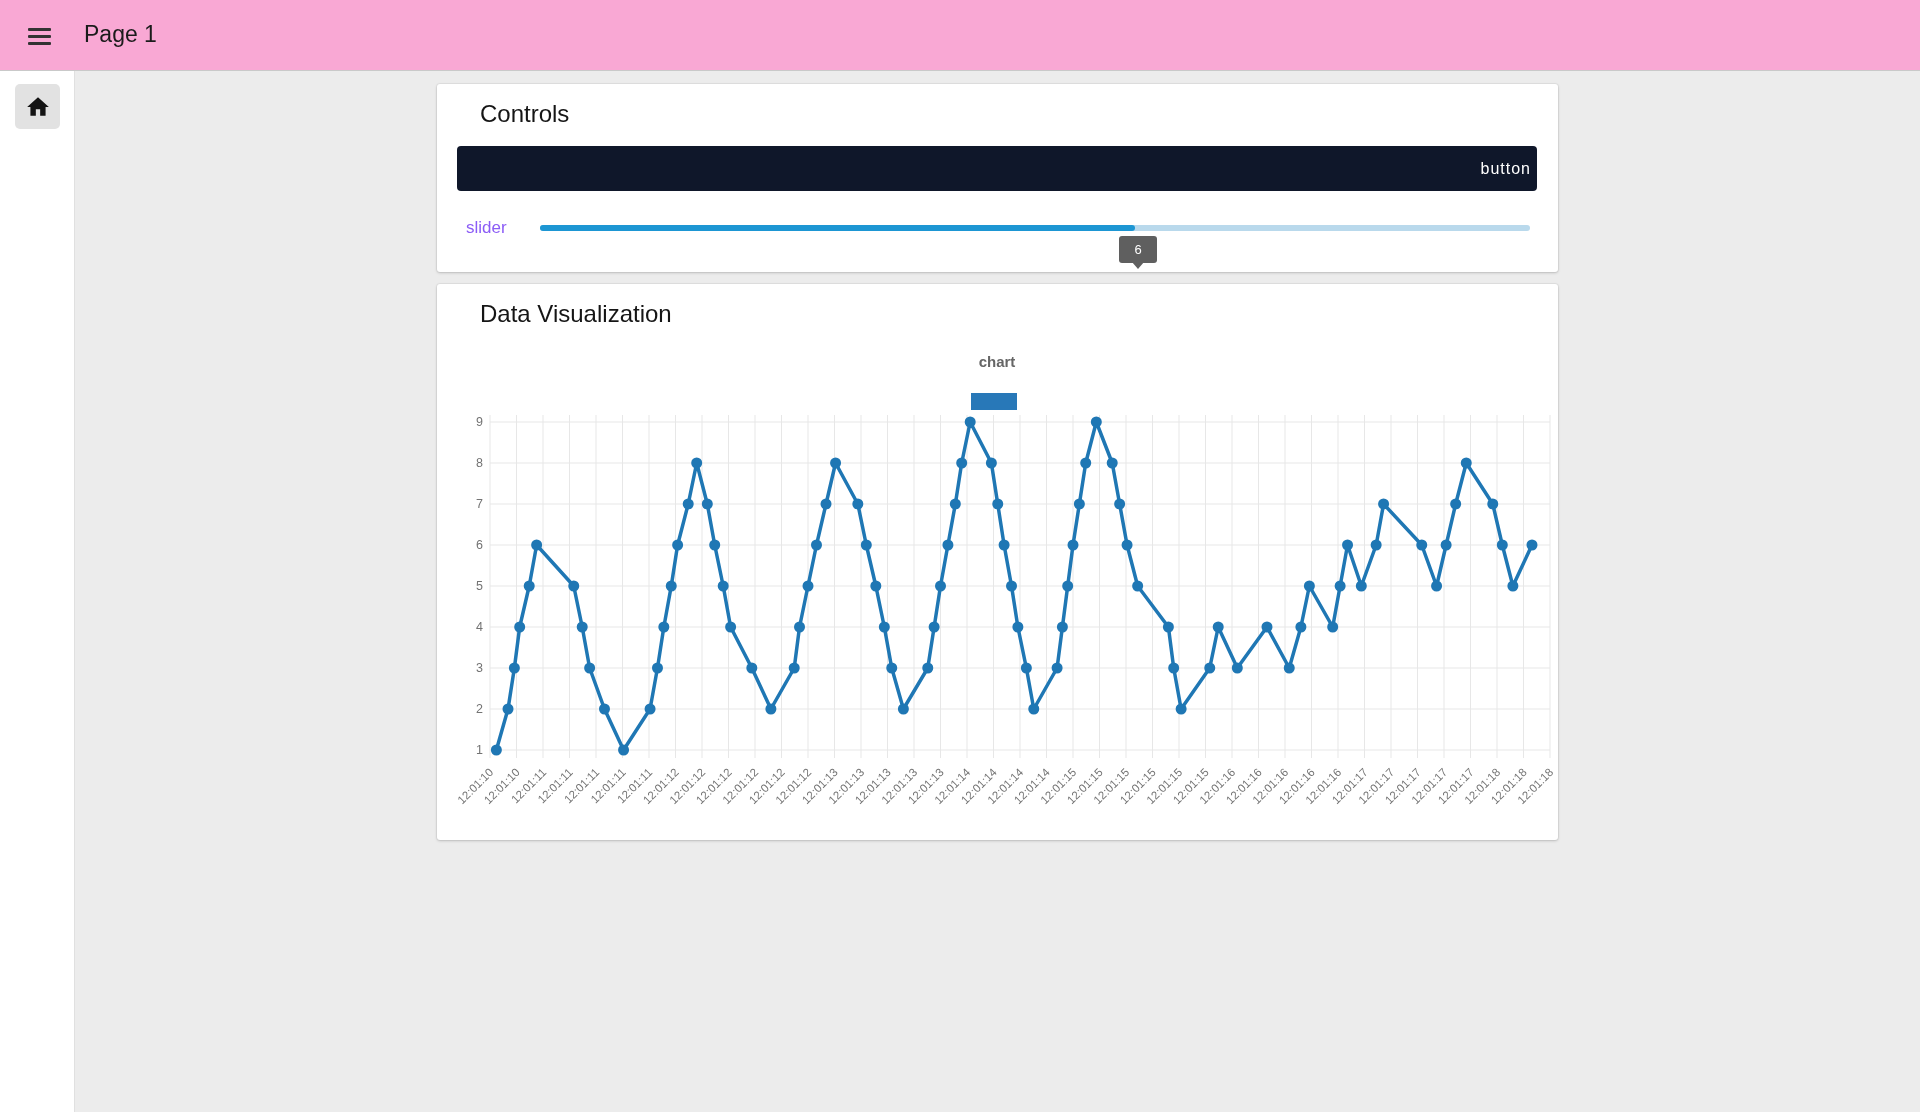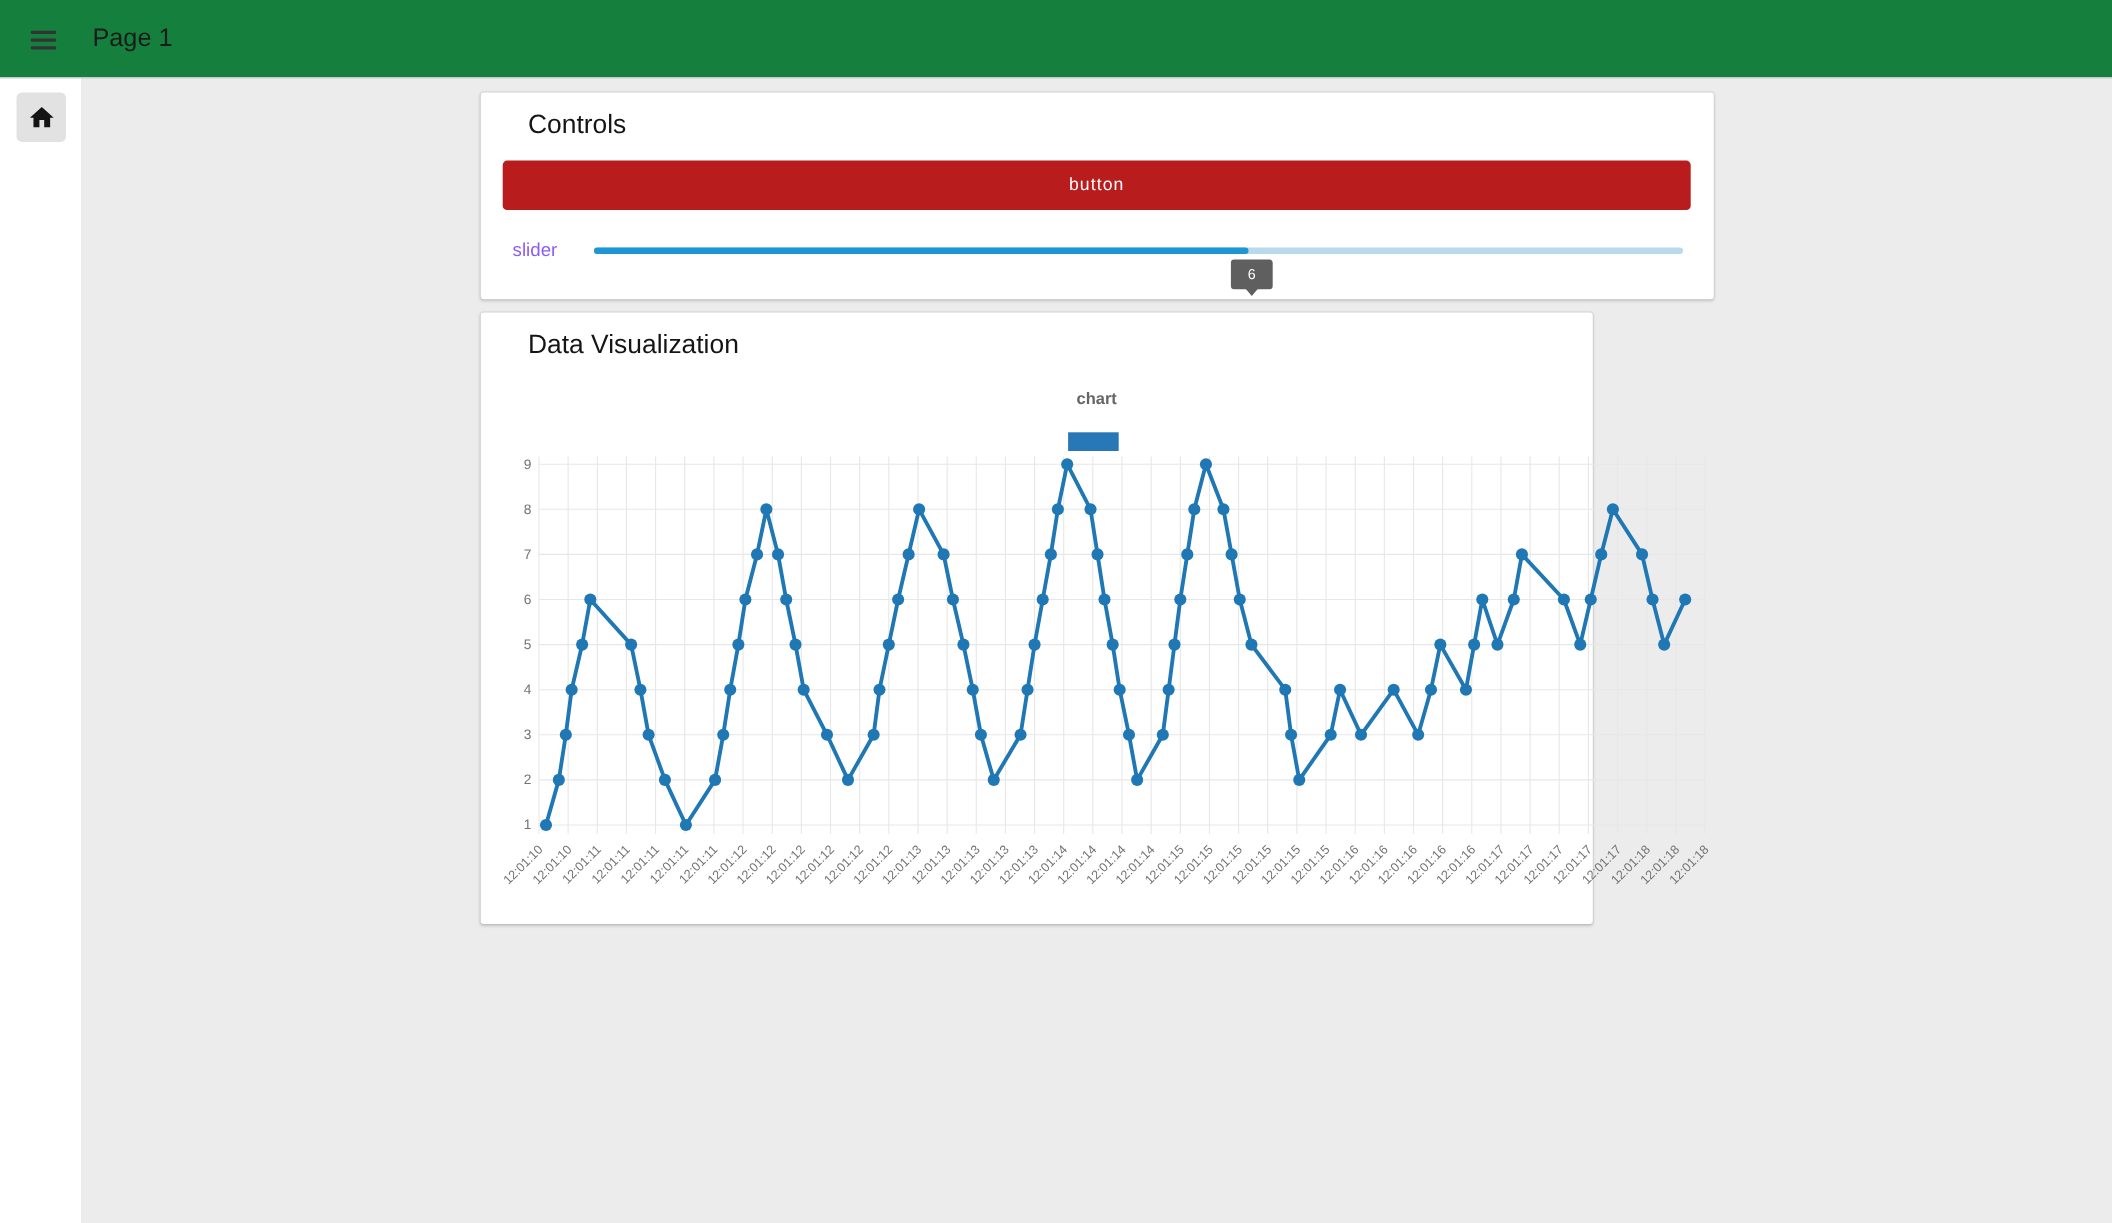--- a/index.html
+++ b/index.html
@@ -1,18 +1,18 @@
 <!DOCTYPE html>
 <html><head>
 <meta charset="utf-8">
 <style>
   html,body{margin:0;padding:0;width:1920px;height:1112px;overflow:hidden;
     font-family:"Liberation Sans", sans-serif;background:#ececec;}
   
-  .topbar{position:absolute;left:0;top:0;width:1920px;height:70px;background:#15803d;
+  .topbar{position:absolute;left:0;top:0;width:1920px;height:70px;background:#f9a8d4;
     border-bottom:1px solid #c9c9c9;z-index:10;}
   .menu-btn{position:absolute;left:26px;top:22px;width:28px;height:26px;cursor:pointer;
     background:none;border:none;padding:2px;}
   .menu-btn span{display:block;width:23px;height:3px;background:#333;margin:4px 0;border-radius:1px;}
   .page-title{position:absolute;left:84px;top:21px;font-size:23px;color:#1b1b1b;}
   
   .sidebar{position:absolute;left:0;top:71px;width:74px;height:1041px;background:#ffffff;
     border-right:1px solid #e0e0e0;}
   .home-btn{position:absolute;left:15px;top:13px;width:45px;height:45px;background:#e2e2e2;
     border:none;border-radius:5px;cursor:pointer;display:flex;align-items:center;justify-content:center;}
@@ -32,21 +32,21 @@
   .slider-halo{position:absolute;left:573px;top:94px;width:50px;height:50px;border-radius:50%;
     background:rgba(0,0,0,.08);}
   .slider-handle{position:absolute;left:587px;top:108px;width:22px;height:22px;border-radius:50%;cursor:pointer;}
   .slider-tooltip{position:absolute;left:579px;top:11px;width:38px;height:27px;border-radius:3px;
     color:#fff;font-size:13px;display:flex;align-items:center;justify-content:center;}
   .slider-tooltip:after{content:"";position:absolute;left:13px;bottom:-7px;border-left:6px solid transparent;
     border-right:6px solid transparent;border-top:7px solid inherit;}
   .tip-arrow{position:absolute;left:592px;top:37px;width:0;height:0;border-left:6px solid transparent;
     border-right:6px solid transparent;}
   
-  #chart-card{left:362px;top:213px;width:1011px;height:556px;}
+  #chart-card{left:362px;top:213px;width:1121px;height:556px;}
   #chart-svg{position:absolute;left:0;top:0;}
 </style>
 </head>
 <body>
 
 <div class="topbar">
   <button class="menu-btn">
     <span></span>
     <span></span>
     <span></span>
@@ -59,21 +59,21 @@
     <svg width="26" height="26" viewBox="0 0 24 24">
       <path d="M10 20v-6h4v6h5v-8h3L12 3 2 12h3v8z" fill="#141414"></path>
     </svg>
   </button>
 </div>
 
 <div class="main">
 
   <div class="card" id="controls-card">
     <div class="card-heading">Controls</div>
-    <button class="big-button" style="background: #b91c1c;">button</button>
+    <button class="big-button" style="background: #0f172a; text-align: right;">button</button>
     <div class="slider-label">slider</div>
     <div class="slider-track" style="background: rgb(185, 217, 236);">
       <div class="slider-fill" style="background: rgb(29, 150, 211);"></div>
       <div class="slider-halo"></div>
       <div class="slider-handle" style="background: rgb(29, 150, 211);"></div>
       <div class="slider-tooltip" style="background: rgb(95, 95, 95);">
         <span>6</span>
       </div>
       <div class="tip-arrow" style="border-top: 7px solid rgb(95, 95, 95);"></div>
     </div>

